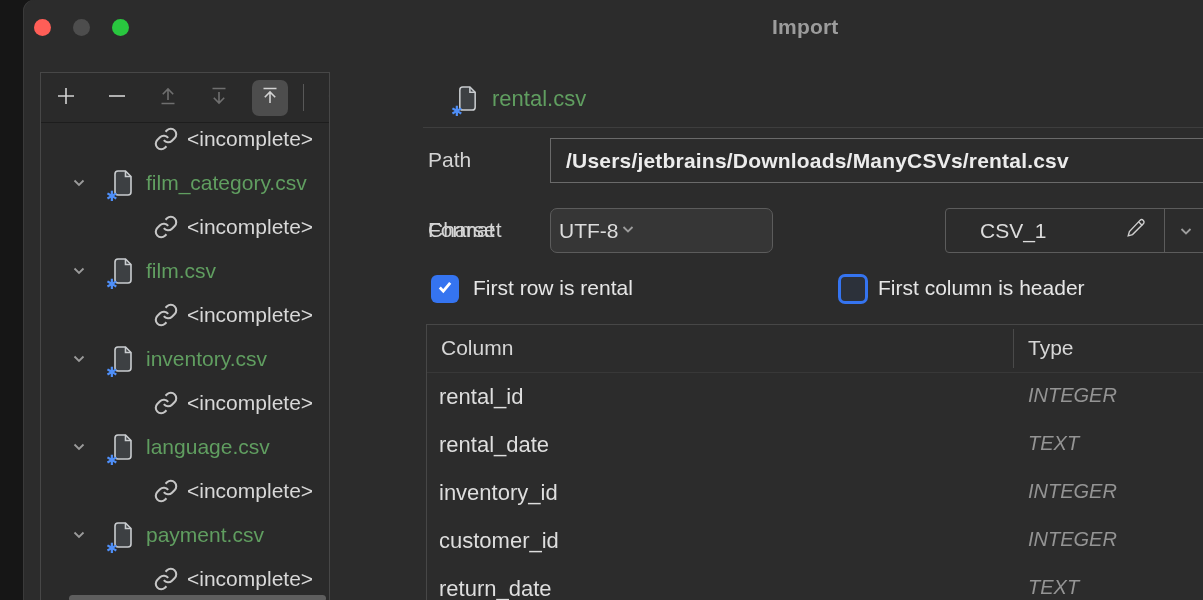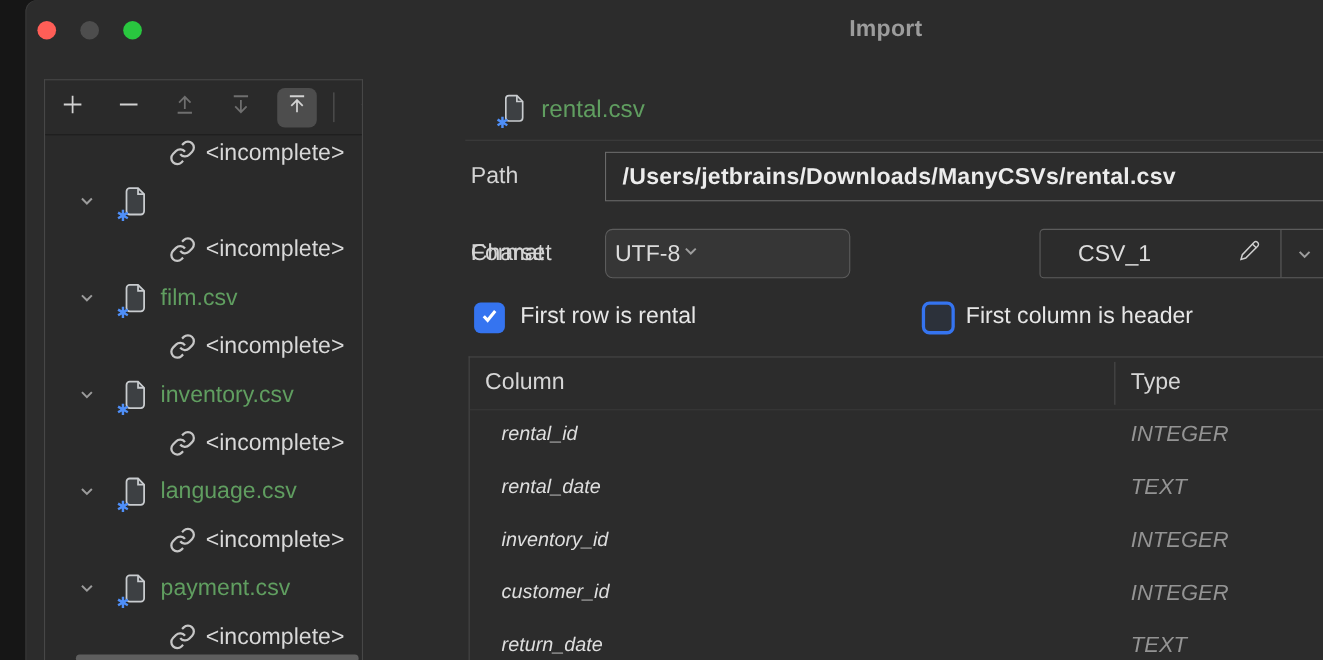--- a/index.html
+++ b/index.html
@@ -106,21 +106,21 @@
 
   .table {
     position:absolute; left:0; right:-2px; top:252px; bottom:-14px;
     border-top:1px solid #474747; border-left:1px solid #474747; overflow:hidden;
   }
   .thead { height:48px; position:relative; border-bottom:1px solid #383838; }
   .th-col { position:absolute; left:14px; top:11px; font-size:21px; color:#d6d6d6; }
   .th-type { position:absolute; left:601px; top:11px; font-size:21px; color:#d6d6d6; }
   .th-sep { position:absolute; left:586px; top:4px; bottom:4px; width:1px; background:#4a4a4a; }
   .trow { height:48px; position:relative; }
-  .td-col { position:absolute; left:29px; top:11px; font-size:18px; color:#dedede;font-style:italic; }
+  .td-col { position:absolute; left:12px; top:11px; font-size:22px; color:#dedede; }
   .td-type { position:absolute; left:601px; top:11px; font-size:20px; font-style:italic; color:#949494; }
 </style>
 </head>
 <body>
 
 <div class="stage">
   <div class="window">
 
     <div class="titlebar">
       <div class="lights">
@@ -203,20 +203,21 @@
                   <path d="M3.5 5.5 8 10l4.5-4.5"></path>
                 </svg>
     </span>
     <span class="file-icon">
       <svg class="page" width="24" height="28" viewBox="0 0 24 28">
         <path d="M14.5 2H7a3 3 0 0 0-3 3v18a3 3 0 0 0 3 3h10a3 3 0 0 0 3-3V7.5L14.5 2z"></path>
         <path d="M14.5 2v5.5H20" fill="none"></path>
       </svg>
       <span class="star">✱</span>
     </span>
+    <span class="fname">film_category.csv</span>
   </div>
 
   <div class="tree-row child">
     <span class="link-icon">
       <svg width="26" height="26" viewBox="0 0 24 24">
         <path d="M10 13a5 5 0 0 0 7.54.54l2.5-2.5a5 5 0 0 0-7.07-7.07l-1.4 1.39"></path>
         <path d="M14 11a5 5 0 0 0-7.54-.54l-2.5 2.5a5 5 0 0 0 7.07 7.07l1.39-1.39"></path>
       </svg>
     </span>
     <span class="clabel">&lt;incomplete&gt;</span>

